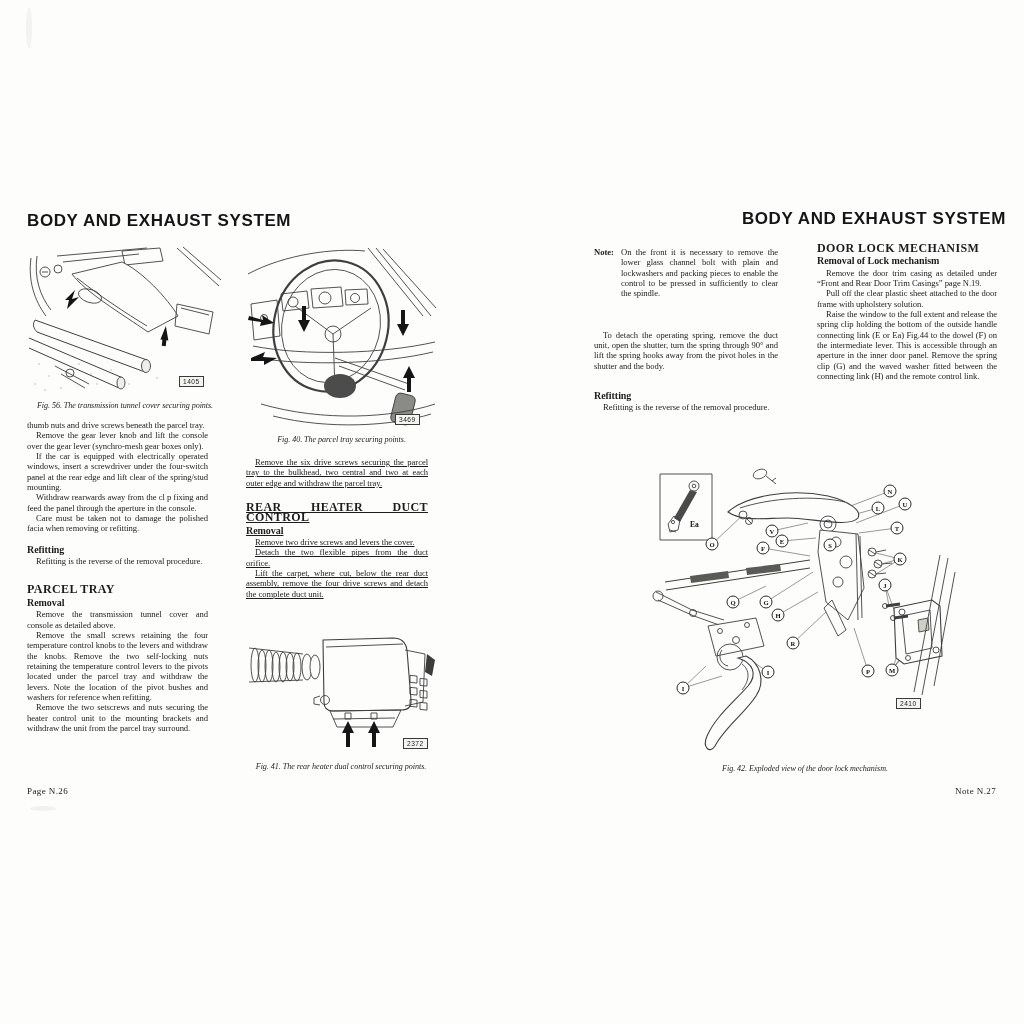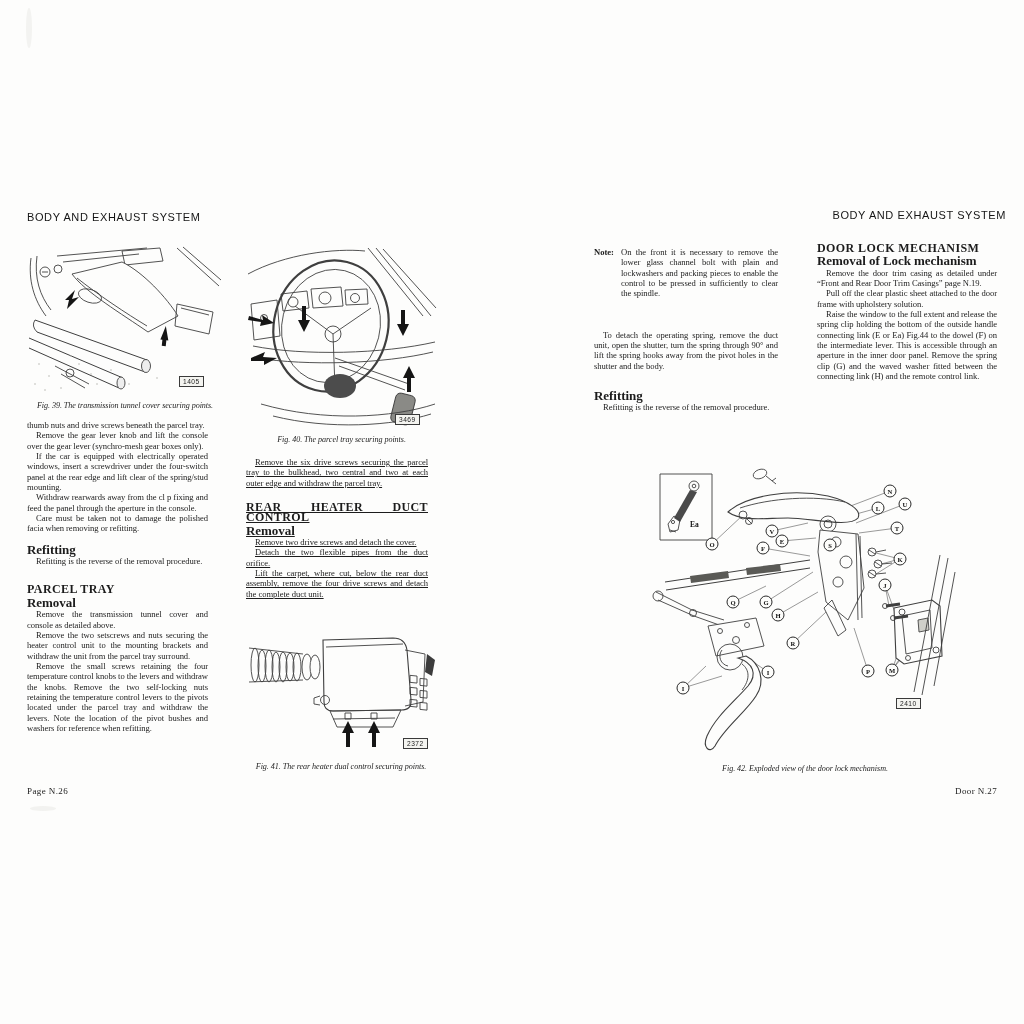--- a/index.html
+++ b/index.html
@@ -1,27 +1,27 @@
 <!DOCTYPE html>
 <html><head>
 <meta charset="utf-8">
 <style>
   html,body{margin:0;padding:0;background:#ffffff;}
   #scan{position:relative;width:1024px;height:1024px;background:#fdfdfc;overflow:hidden;
         font-family:"Liberation Serif",serif;color:#1e1e1e;}
-  .hdr{position:absolute;font-family:"Liberation Sans",sans-serif;font-weight:normal;
-       font-size:11px;letter-spacing:.6px;color:#151515;white-space:nowrap;}
+  .hdr{position:absolute;font-family:"Liberation Sans",sans-serif;font-weight:bold;
+       font-size:17px;letter-spacing:.6px;color:#151515;white-space:nowrap;}
   .footer{position:absolute;font-size:9px;letter-spacing:.4px;color:#222;white-space:nowrap;}
   .col{position:absolute;font-size:8.6px;line-height:10.35px;text-align:justify;
        letter-spacing:-.05px;color:#1c1c1c;}
   .col p{margin:0;}
   .col p.ind{text-indent:9px;}
   .col p.sp{margin-top:10px;}
   h3.caps{font-size:12px;font-weight:bold;letter-spacing:.4px;margin:11px 0 3px;}
-  h4.sub{font-size:13px;font-weight:bold;margin:0 0 1px;}
+  h4.sub{font-size:10px;font-weight:bold;margin:0 0 1px;}
   .note-wrap{position:relative;padding-left:27px;}
   .note-label{position:absolute;left:0;top:0;font-weight:bold;}
   .caption{position:absolute;font-style:italic;font-size:8.1px;letter-spacing:-.05px;
            text-align:center;color:#242424;}
   .fig{position:absolute;}
   .fig svg{position:absolute;left:0;top:0;}
   .badge{position:absolute;border:1px solid #3a3a3a;background:#f4f4f0;color:#222;
          font-family:"Liberation Sans",sans-serif;font-size:6.6px;line-height:9px;
          padding:0 3px;letter-spacing:.5px;}
   .callout{position:absolute;width:11px;height:11px;border:1px solid #2a2a2a;border-radius:50%;
@@ -77,35 +77,35 @@
           <circle cx="44" cy="112" r=".8"></circle>
           <circle cx="130" cy="134" r=".8"></circle>
       </g>
       <g fill="#151515" stroke="none">
         <path d="M38,56 l10,-10 l-3,9 l7,-2 l-12,12 l2,-9 z"></path>
         <path d="M134,96 l4,-14 l4,14 l-2,0 l0,6 l-4,0 l0,-6 z" transform="rotate(6 138 90)"></path>
       </g>
     </svg>
     <div class="badge" style="left:152px;top:132px;">1405</div>
   </div>
-  <div class="caption" style="left:20px;top:401px;width:210px;">Fig. 39.  The transmission tunnel cover securing points.</div>
+  <div class="caption" style="left:20px;top:401px;width:210px;">Fig. 56.  The transmission tunnel cover securing points.</div>
 
   <div class="col" style="left:27px;top:420px;width:181px;">
     <p>thumb nuts and drive screws beneath the parcel tray.</p>
     <p class="ind">Remove the gear lever knob and lift the console over the gear lever (synchro-mesh gear boxes only).</p>
     <p class="ind">If the car is equipped with electrically operated windows, insert a screwdriver under the four-switch panel at the rear edge and lift clear of the spring/stud mounting.</p>
     <p class="ind">Withdraw rearwards away from the cl p fixing and feed the panel through the aperture in the console.</p>
     <p class="ind">Care must be taken not to damage the polished facia when removing or refitting.</p>
     <h4 class="sub" style="margin-top:11px;">Refitting</h4>
     <p class="ind">Refitting is the reverse of the removal procedure.</p>
     <h3 class="caps" style="margin-top:18px;">PARCEL TRAY</h3>
     <h4 class="sub">Removal</h4>
     <p class="ind">Remove the transmission tunnel cover and console as detailed above.</p>
+    <p class="ind">Remove the small screws retaining the four temperature control knobs to the levers and withdraw the knobs.  Remove the two self-locking nuts retaining the temperature control levers to the pivots located under the parcel tray and withdraw the levers.  Note the location of the pivot bushes and washers for reference when refitting.</p>
     <p class="ind">Remove the two setscrews and nuts securing the heater control unit to the mounting brackets and withdraw the unit from the parcel tray surround.</p>
-    <p class="ind">Remove the small screws retaining the four temperature control knobs to the levers and withdraw the knobs.  Remove the two self-locking nuts retaining the temperature control levers to the pivots located under the parcel tray and withdraw the levers.  Note the location of the pivot bushes and washers for reference when refitting.</p>
   </div>
 
   <div class="fig" style="left:243px;top:246px;width:197px;height:185px;">
     <svg width="197" height="185" viewBox="0 0 197 185" fill="none" stroke="#3f3f3f" stroke-width=".9">
       <path d="M125,2 L180,70 M133,2 L188,70 M140,3 L193,62"></path>
       <path d="M5,28 C42,8 92,2 122,5"></path>
       <path d="M8,58 l26,-4 l3,36 l-26,4 z"></path>
         <circle cx="21" cy="72" r="3.5"></circle>
       <path d="M38,48 l26,-3 l2,17 l-26,3 z M68,43 l30,-2 l2,19 l-30,2 z M102,44 l22,-1 l1,15 l-22,1 z"></path>
       <circle cx="50" cy="56" r="5"></circle>
@@ -131,21 +131,21 @@
       </g>
     </svg>
     <div class="badge" style="left:152px;top:168px;">3469</div>
   </div>
   <div class="caption" style="left:243px;top:435px;width:197px;">Fig. 40.  The parcel tray securing points.</div>
 
   <div class="col" style="left:246px;top:457px;width:182px;text-decoration:underline;">
     <p class="ind">Remove the six drive screws securing the parcel tray to the bulkhead, two central and two at each outer edge and withdraw the parcel tray.</p>
     <h3 class="caps" style="margin-top:14px;">REAR HEATER DUCT CONTROL</h3>
     <h4 class="sub">Removal</h4>
-    <p class="ind">Remove two drive screws and detach the cover.</p>
+    <p class="ind">Remove two drive screws and levers the cover.</p>
     <p class="ind">Detach the two flexible pipes from the duct orifice.</p>
     <p class="ind">Lift the carpet, where cut, below the rear duct assembly, remove the four drive screws and detach the complete duct unit.</p>
   </div>
 
   <div class="fig" style="left:245px;top:610px;width:192px;height:145px;">
     <svg width="192" height="145" viewBox="0 0 192 145" fill="none" stroke="#3f3f3f" stroke-width=".9">
       <path d="M4,38 L58,44 M4,72 L58,70"></path>
       <g>
         <ellipse cx="10" cy="55" rx="4" ry="17"></ellipse>
           <ellipse cx="17" cy="56" rx="4" ry="16"></ellipse>
@@ -326,15 +326,15 @@
         <div class="callout" style="left: 218px; top: 211px;">P</div>
         <div class="callout" style="left: 242px; top: 210px;">M</div>
         <div class="callout" style="left: 118px; top: 212px;">I</div>
         <div class="callout" style="left: 33px; top: 228px;">I</div>
       </div>
     <div class="badge" style="left:246px;top:238px;">2410</div>
   </div>
   <div class="caption" style="left:650px;top:764px;width:310px;">Fig. 42.  Exploded view of the door lock mechanism.</div>
 
   <div class="footer" style="left:27px;top:786px;">Page N.26</div>
-  <div class="footer" style="left:955px;top:786px;">Door N.27</div>
+  <div class="footer" style="left:955px;top:786px;">Note N.27</div>
 
 </div>
 
 </body></html>

